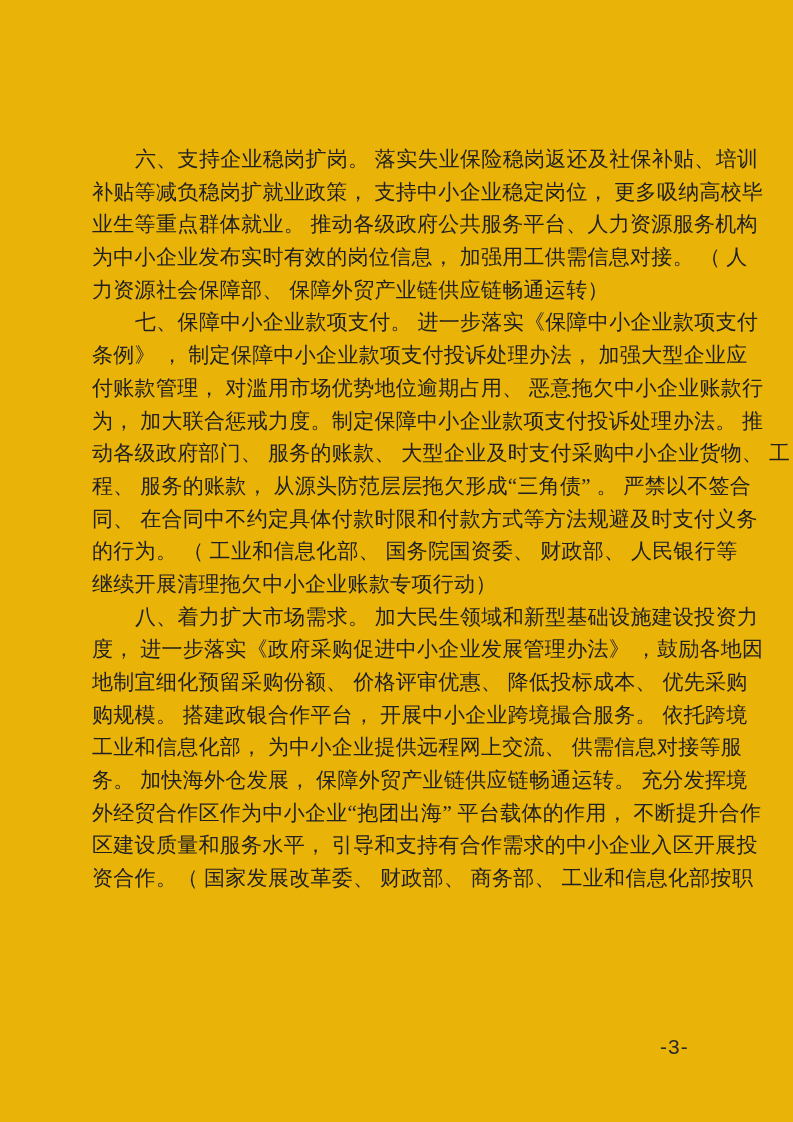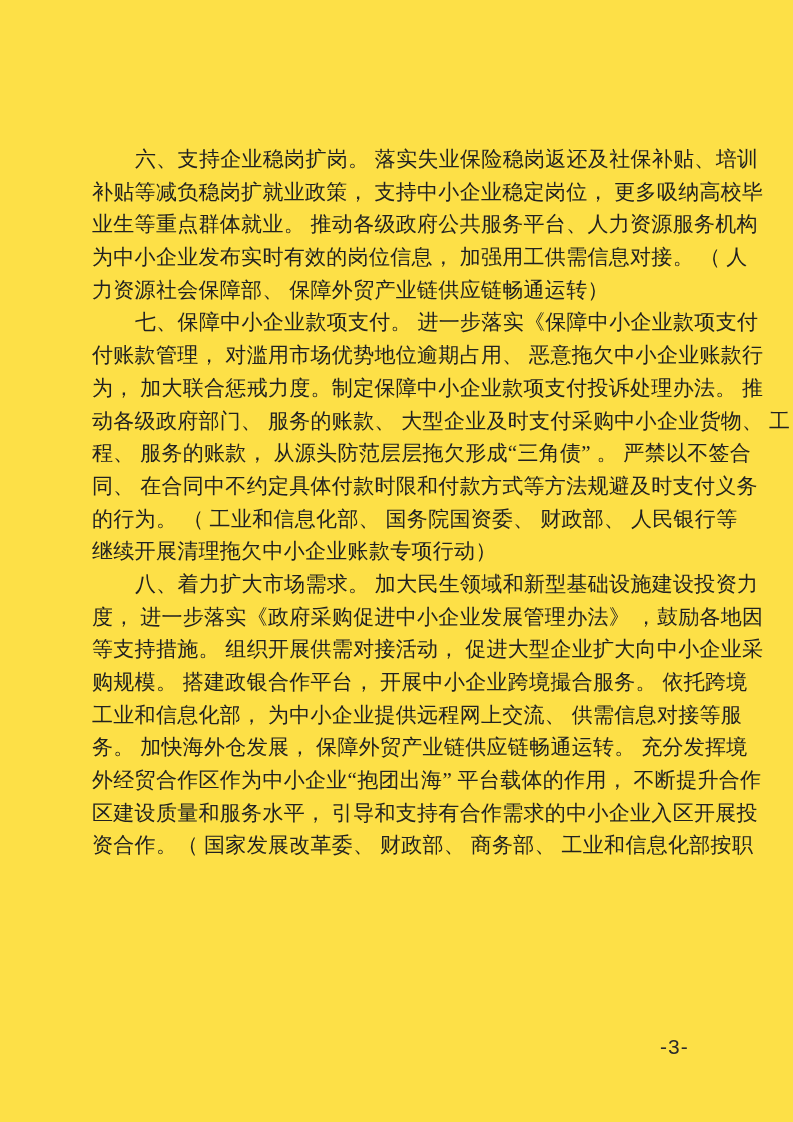--- a/index.html
+++ b/index.html
@@ -4,21 +4,21 @@
 <style>
   html, body {
     margin: 0;
     padding: 0;
     background: #ffffff;
   }
   .page {
     position: relative;
     width: 793px;
     height: 1122px;
-    background: #fde047;
+    background: #eab308;
     overflow: hidden;
     font-family: "Liberation Serif", serif;
   }
   .doc-body {
     position: absolute;
     left: 92px;
     top: 143px;
     width: 640px;
     color: #212121;
   }
@@ -55,32 +55,33 @@
   <div class="doc-body">
       <div class="paragraph">
         <div class="line first">六、支持企业稳岗扩岗。 落实失业保险稳岗返还及社保补贴、培训</div>
         <div class="line">补贴等减负稳岗扩就业政策， 支持中小企业稳定岗位， 更多吸纳高校毕</div>
         <div class="line">业生等重点群体就业。 推动各级政府公共服务平台、人力资源服务机构</div>
         <div class="line">为中小企业发布实时有效的岗位信息， 加强用工供需信息对接。 （ 人</div>
         <div class="line">力资源社会保障部、 保障外贸产业链供应链畅通运转）</div>
       </div>
       <div class="paragraph">
         <div class="line first">七、保障中小企业款项支付。 进一步落实《保障中小企业款项支付</div>
+        <div class="line">条例》 ， 制定保障中小企业款项支付投诉处理办法， 加强大型企业应</div>
         <div class="line">付账款管理， 对滥用市场优势地位逾期占用、 恶意拖欠中小企业账款行</div>
         <div class="line">为， 加大联合惩戒力度。制定保障中小企业款项支付投诉处理办法。 推</div>
         <div class="line">动各级政府部门、 服务的账款、 大型企业及时支付采购中小企业货物、 工</div>
         <div class="line">程、 服务的账款， 从源头防范层层拖欠形成“三角债” 。 严禁以不签合</div>
         <div class="line">同、 在合同中不约定具体付款时限和付款方式等方法规避及时支付义务</div>
         <div class="line">的行为。 （ 工业和信息化部、 国务院国资委、 财政部、 人民银行等</div>
         <div class="line">继续开展清理拖欠中小企业账款专项行动）</div>
       </div>
       <div class="paragraph">
         <div class="line first">八、着力扩大市场需求。 加大民生领域和新型基础设施建设投资力</div>
         <div class="line">度， 进一步落实《政府采购促进中小企业发展管理办法》 ，鼓励各地因</div>
-        <div class="line">等支持措施。 组织开展供需对接活动， 促进大型企业扩大向中小企业采</div>
+        <div class="line">地制宜细化预留采购份额、 价格评审优惠、 降低投标成本、 优先采购</div>
         <div class="line">购规模。 搭建政银合作平台， 开展中小企业跨境撮合服务。 依托跨境</div>
         <div class="line">工业和信息化部， 为中小企业提供远程网上交流、 供需信息对接等服</div>
         <div class="line">务。 加快海外仓发展， 保障外贸产业链供应链畅通运转。 充分发挥境</div>
         <div class="line">外经贸合作区作为中小企业“抱团出海” 平台载体的作用， 不断提升合作</div>
         <div class="line">区建设质量和服务水平， 引导和支持有合作需求的中小企业入区开展投</div>
         <div class="line">资合作。（ 国家发展改革委、 财政部、 商务部、 工业和信息化部按职</div>
       </div>
     </div>
   <div class="page-number">-3-</div>
 </div>

